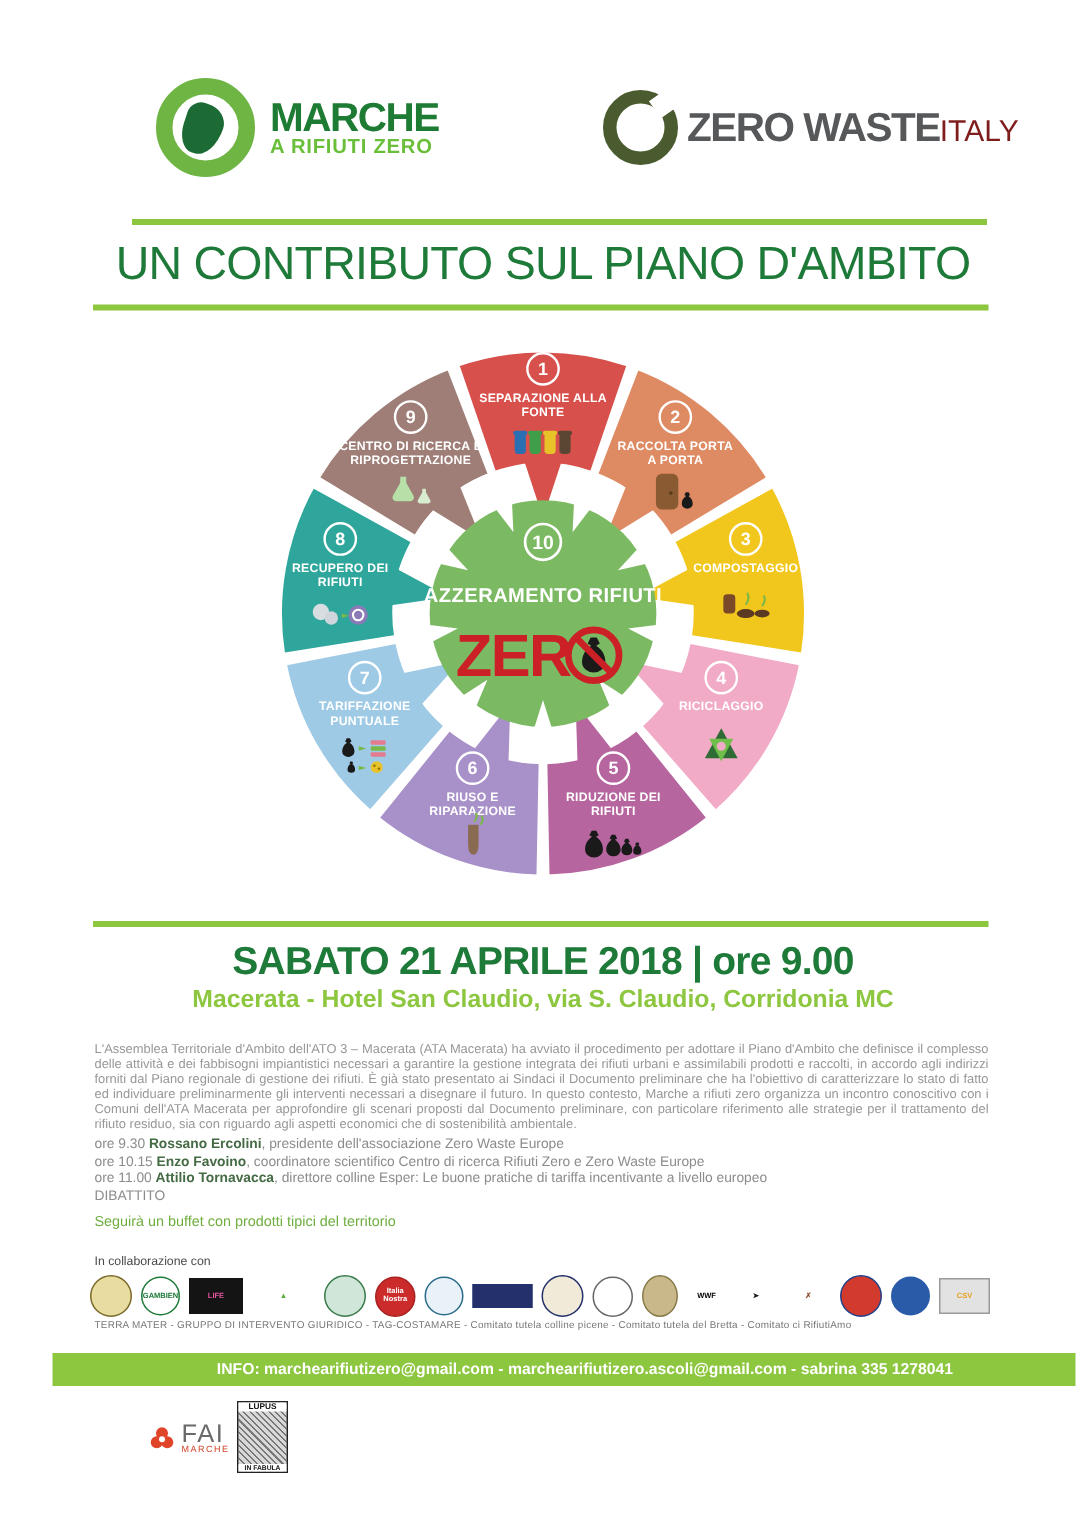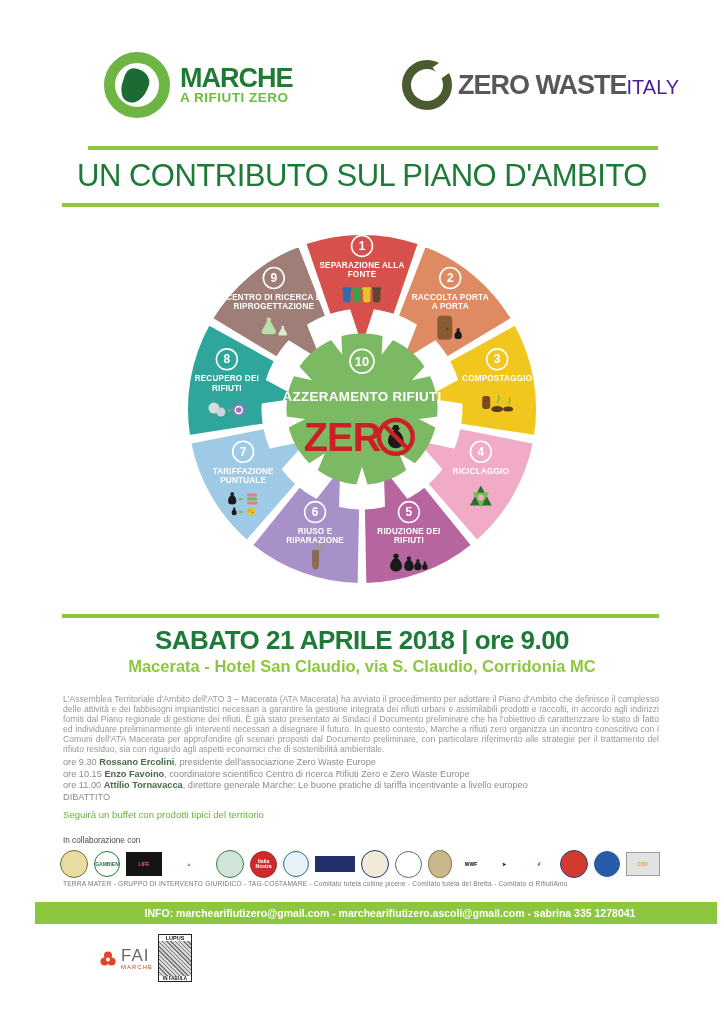--- a/index.html
+++ b/index.html
@@ -11,21 +11,21 @@
   .marche-logo{position:absolute;left:104px;top:52px;display:flex;align-items:center;gap:10px;}
   .marche-ring{width:66px;height:66px;border-radius:50%;border:11px solid #6fb544;position:relative;box-sizing:border-box;background:#fff;}
   .marche-region{position:absolute;left:7px;top:6px;width:26px;height:34px;background:#1c6b35;border-radius:40% 60% 55% 45% / 30% 40% 70% 55%;transform:rotate(18deg);}
   .marche-text .l1{font-size:27px;font-weight:bold;color:#1e7b33;letter-spacing:-1px;line-height:26px;}
   .marche-text .l2{font-size:13.5px;font-weight:bold;color:#6abf3a;letter-spacing:0.5px;line-height:14px;}
   .zwi-logo{position:absolute;left:402px;top:60px;display:flex;align-items:center;gap:6px;}
   .zwi-ring{width:50px;height:50px;border-radius:50%;border:9px solid #4a5b2f;box-sizing:border-box;position:relative;}
   .zwi-ring:after{content:"";position:absolute;right:-10px;top:-8px;width:18px;height:14px;background:#fff;transform:rotate(-35deg);}
   .zwi-text{white-space:nowrap;}
   .zwi-text .zw{font-size:27px;font-weight:bold;color:#56585a;letter-spacing:-1px;}
-  .zwi-text .it{font-size:20px;color:#4c1d95;letter-spacing:0px;}
+  .zwi-text .it{font-size:20px;color:#7f1d1d;letter-spacing:0px;}
   
   .rule{position:absolute;height:4px;background:#8dc63f;}
   .rule.r1{left:88px;top:146px;width:570px;}
   .rule.r2{left:62px;top:203px;width:597px;}
   .rule.r3{left:62px;top:614px;width:597px;}
   .main-title{position:absolute;left:0;top:158px;width:724px;text-align:center;
     font-size:31px;font-weight:normal;color:#1e7a38;letter-spacing:-0.5px;}
   
   .wheel-wrap{position:absolute;left:183px;top:230px;width:358px;height:358px;}
   
@@ -238,21 +238,21 @@
   <div class="rule r3"></div>
 
   <div class="event-date">SABATO 21 APRILE 2018 | ore 9.00</div>
   <div class="event-loc">Macerata - Hotel San Claudio, via S. Claudio, Corridonia MC</div>
 
   <div class="desc">L'Assemblea Territoriale d'Ambito dell'ATO 3 – Macerata (ATA Macerata) ha avviato il procedimento per adottare il Piano d'Ambito che definisce il complesso delle attività e dei fabbisogni impiantistici necessari a garantire la gestione integrata dei rifiuti urbani e assimilabili prodotti e raccolti, in accordo agli indirizzi forniti dal Piano regionale di gestione dei rifiuti. È già stato presentato ai Sindaci il Documento preliminare che ha l'obiettivo di caratterizzare lo stato di fatto ed individuare preliminarmente gli interventi necessari a disegnare il futuro. In questo contesto, Marche a rifiuti zero organizza un incontro conoscitivo con i Comuni dell'ATA Macerata per approfondire gli scenari proposti dal Documento preliminare, con particolare riferimento alle strategie per il trattamento del rifiuto residuo, sia con riguardo agli aspetti economici che di sostenibilità ambientale.</div>
 
   <div class="program" id="program">
       <div><span>ore 9.30 </span><span class="p-name">Rossano Ercolini</span><span>, presidente dell'associazione Zero Waste Europe</span></div>
       <div><span>ore 10.15 </span><span class="p-name">Enzo Favoino</span><span>, coordinatore scientifico Centro di ricerca Rifiuti Zero e Zero Waste Europe</span></div>
-      <div><span>ore 11.00 </span><span class="p-name">Attilio Tornavacca</span><span>, direttore generale Marche: Le buone pratiche di tariffa incentivante a livello europeo</span></div>
+      <div><span>ore 11.00 </span><span class="p-name">Attilio Tornavacca</span><span>, direttore colline Esper: Le buone pratiche di tariffa incentivante a livello europeo</span></div>
       <div><span></span><span class="p-name"></span><span>DIBATTITO</span></div>
     </div>
 
   <div class="buffet">Seguirà un buffet con prodotti tipici del territorio</div>
 
   <div class="collab-label">In collaborazione con</div>
   <div class="logo-strip" id="logo-strip">
       <div class="plogo circle" style="width: 26px; height: 26px; background: rgb(232, 220, 160); border: 1.5px solid rgb(122, 106, 42);"></div>
       <div class="plogo circle" style="width: 24px; height: 24px; background: rgb(255, 255, 255); border: 1.5px solid rgb(30, 122, 56); color: rgb(30, 122, 56);">LEGAMBIENTE</div>
       <div class="plogo" style="width: 34px; height: 22px; background: rgb(20, 20, 20); border: 1.5px solid rgb(20, 20, 20); color: rgb(228, 85, 160);">LIFE</div>

